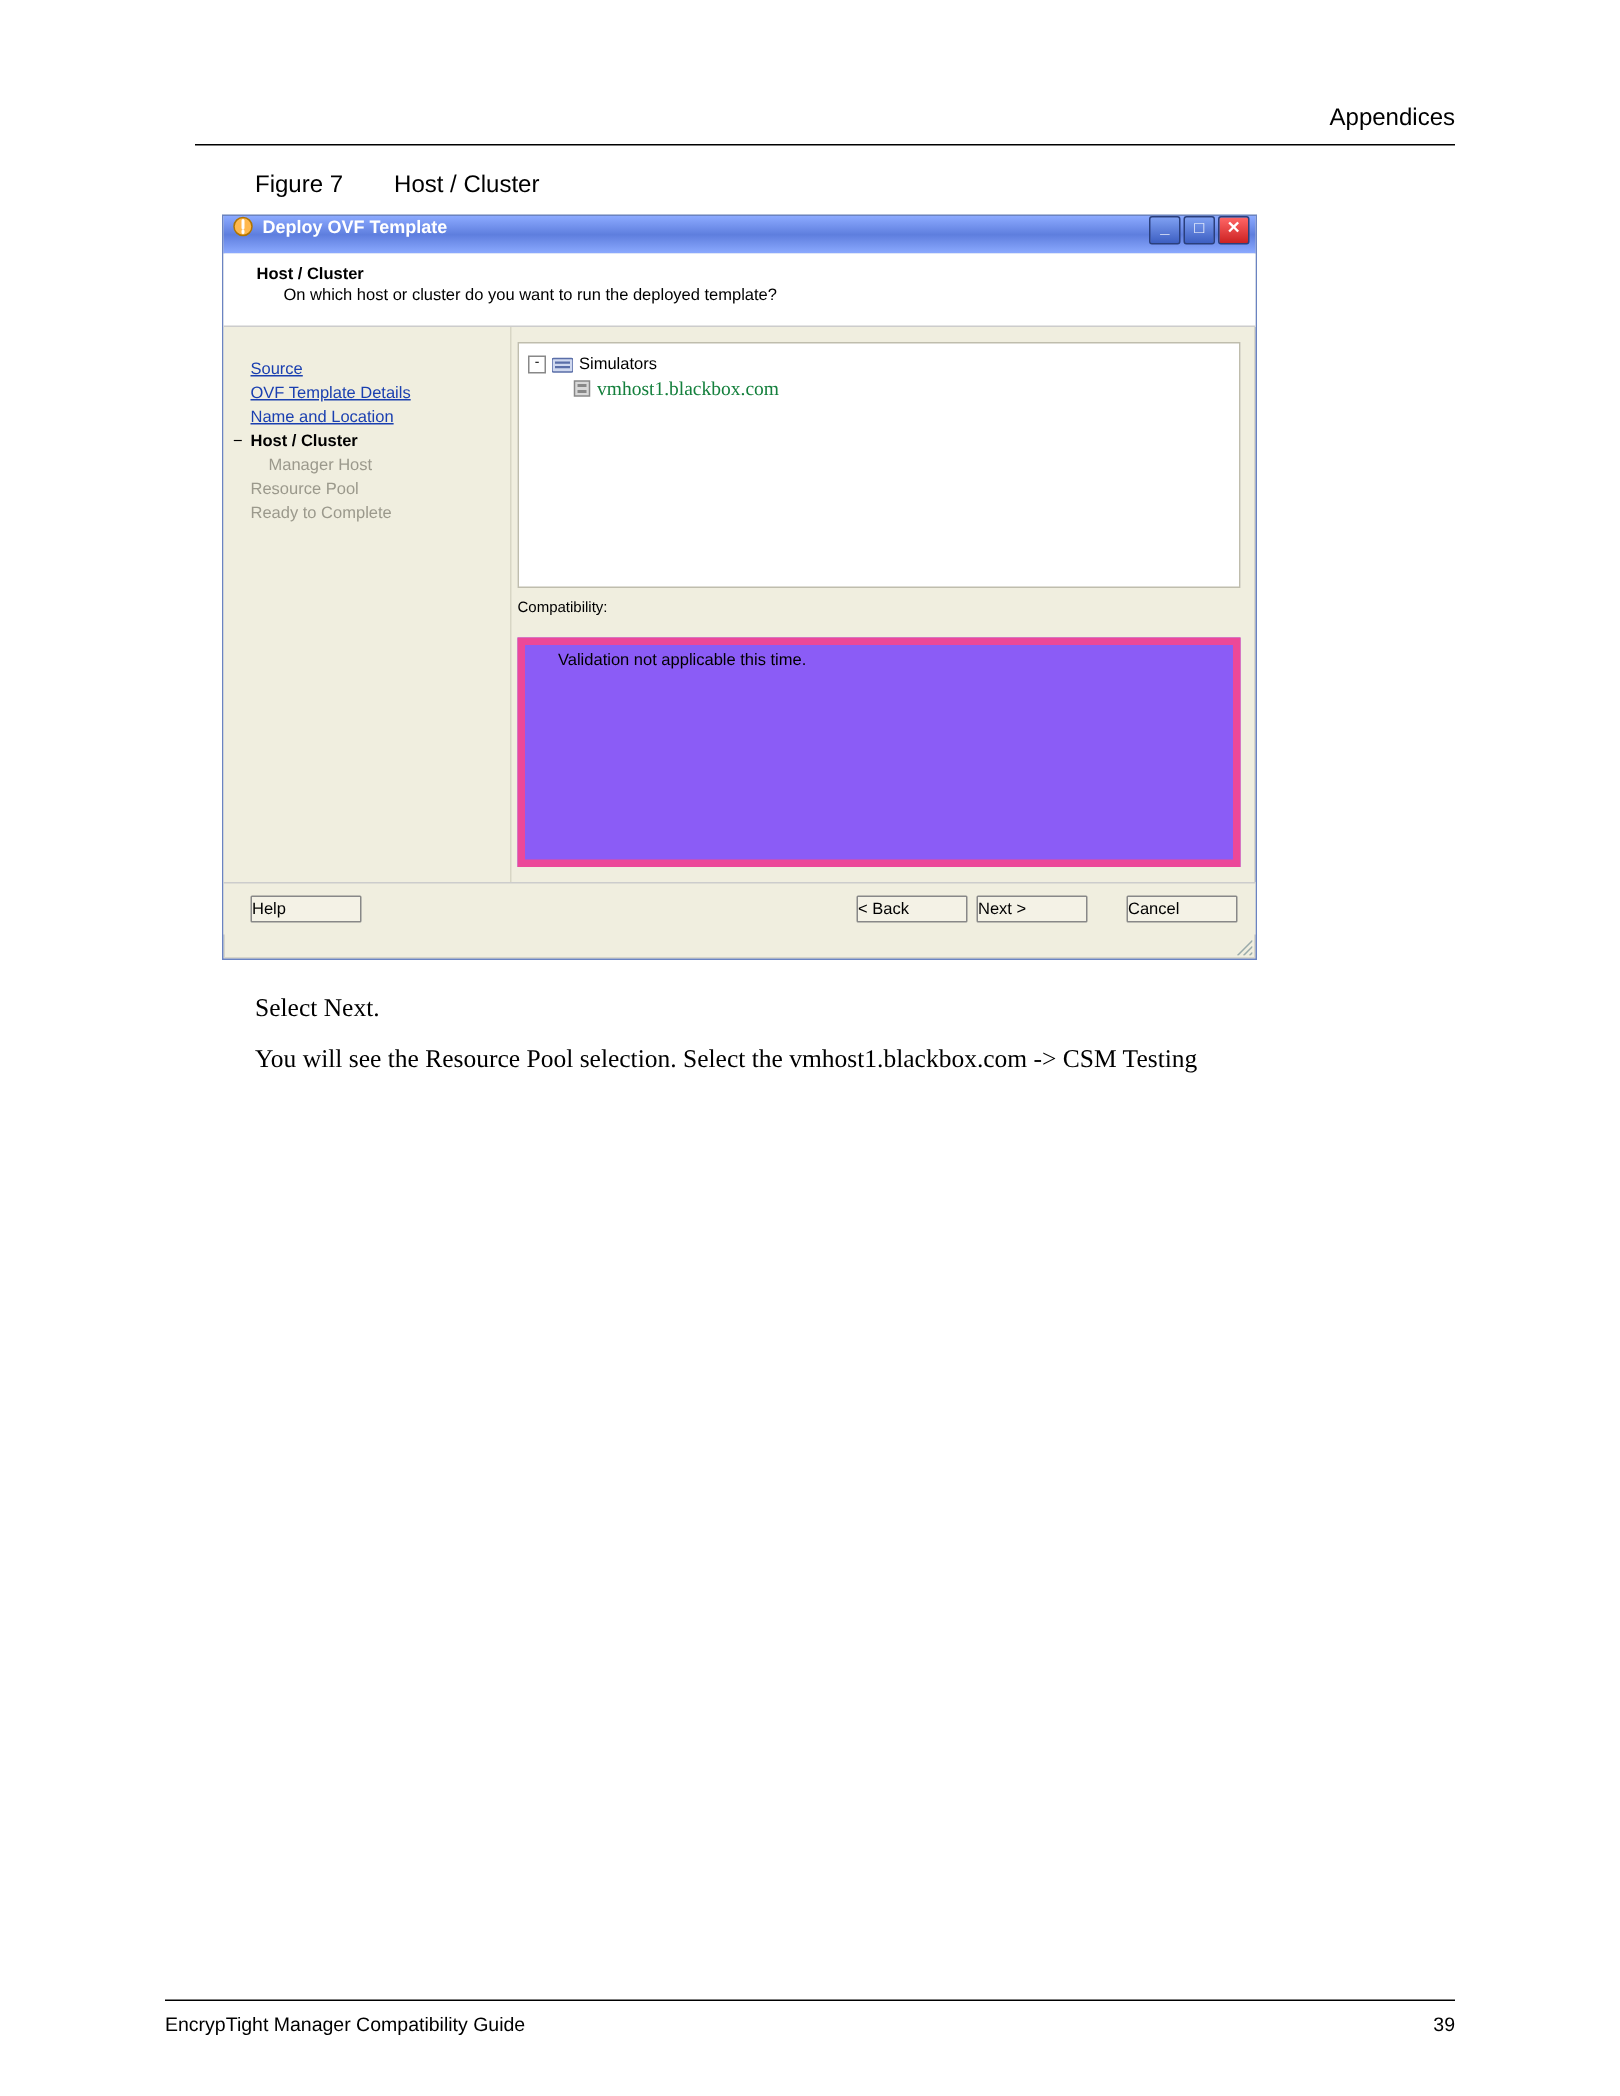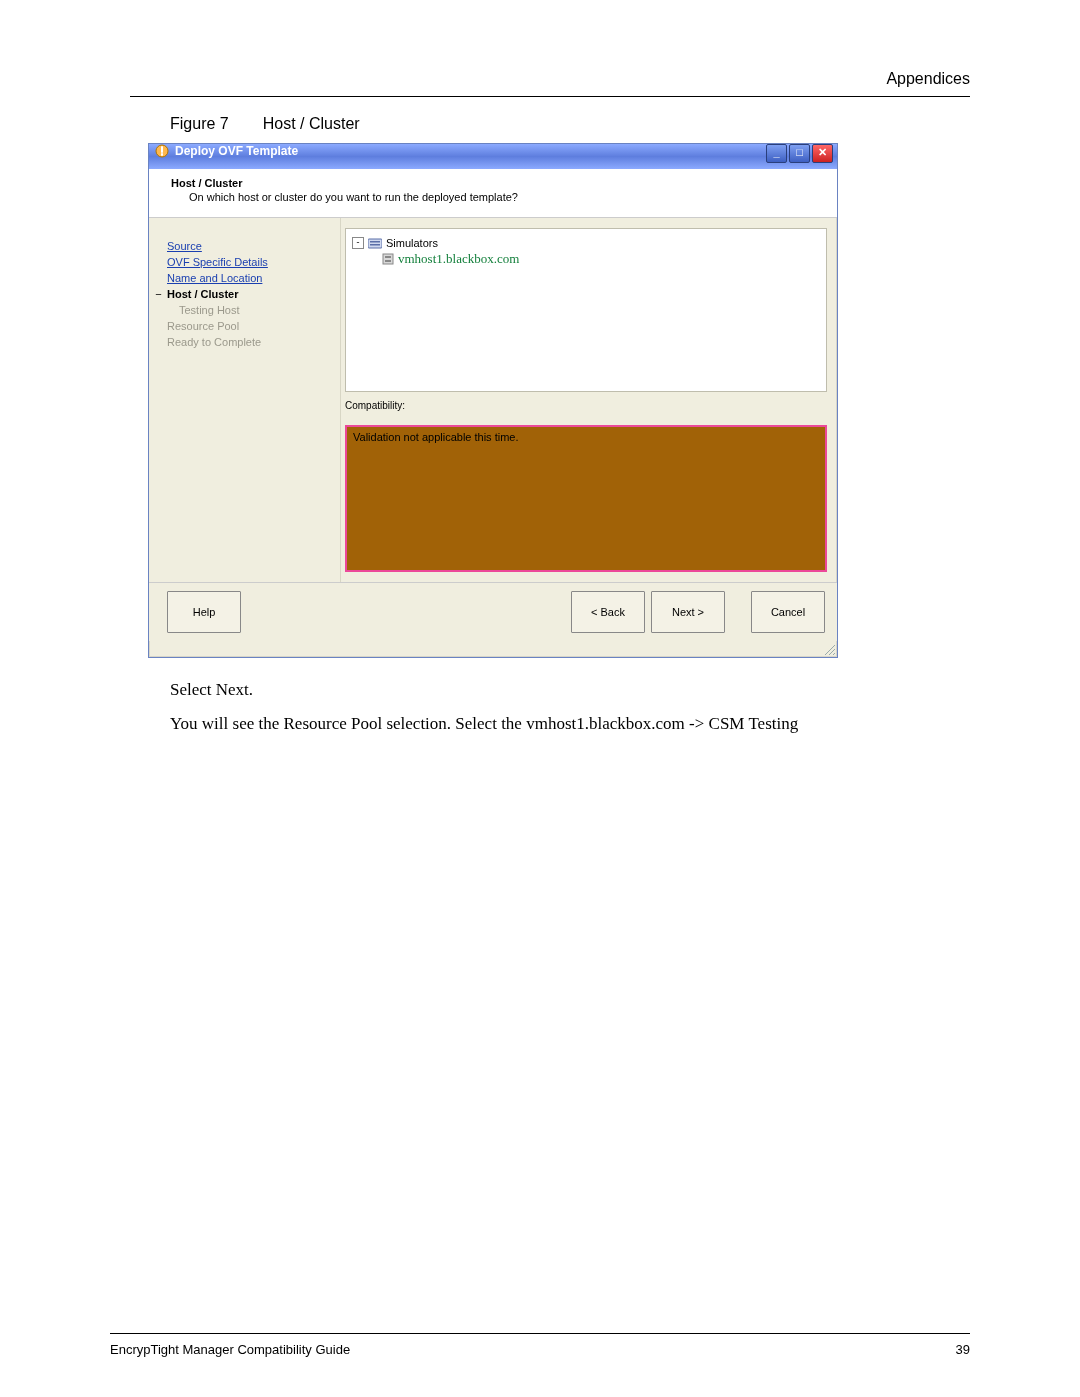--- a/index.html
+++ b/index.html
@@ -123,41 +123,40 @@
   .folder-ico { width: 14px; height: 12px; margin-right: 4px; }
   .host-ico { width: 12px; height: 12px; margin: 0 4px 0 0; }
   .tree-sub { margin-left: 30px; }
   .host-selected {
     color: #15803d;
     font-family: Liberation Serif, serif;
     font-size: 13px;
   }
   .compat-label { margin: 2px 10px 12px 4px; font-size: 10px; }
   .compat-pane {
-    background: #a16207;
-    border: 2px solid #ec4899;
+    background: #8b5cf6;
+    border: 5px solid #ec4899;
     margin: 2px 10px 10px 4px;
-    padding: 4px 6px;
+    padding: 4px 22px;
     font-size: 11px;
     height: 135px;
   }
   .button-row {
     border-top: 1px solid #ccc;
     background: #f0eedf;
     padding: 8px 12px 8px 18px;
     display: flex;
     align-items: center;
   }
   .btn {
     font-size: 11px;
-    padding: 14px 0;
+    padding: 2px 0;
     border: 1px solid #888;
     background: #f4f2e6;
     width: 72px;
-    text-align: center;
     border-radius: 1px;
   }
   .btn + .btn { margin-left: 6px; }
   .button-row .spacer { flex: 1; }
   .resize-grip {
     height: 14px;
     display: flex;
     justify-content: flex-end;
     align-items: flex-end;
     padding: 0 2px 2px 0;
@@ -209,24 +208,24 @@
     </div>
 
     <div class="header-block">
       <div class="header-title">Host / Cluster</div>
       <div class="header-sub">On which host or cluster do you want to run the deployed template?</div>
     </div>
 
     <div class="body-row">
       <div class="sidebar">
         <div class="item link">Source</div>
-        <div class="item link">OVF Specific Details</div>
+        <div class="item link">OVF Template Details</div>
         <div class="item link">Name and Location</div>
         <div class="item current">Host / Cluster</div>
-        <div class="item disabled sub">Testing Host</div>
+        <div class="item disabled sub">Manager Host</div>
         <div class="item disabled">Resource Pool</div>
         <div class="item disabled">Ready to Complete</div>
       </div>
 
       <div class="main">
         <div class="tree-pane">
           <div class="tree-row">
             <span class="expander">-</span>
             <span class="folder-ico">
               <svg viewBox="0 0 14 12" width="14" height="12">

